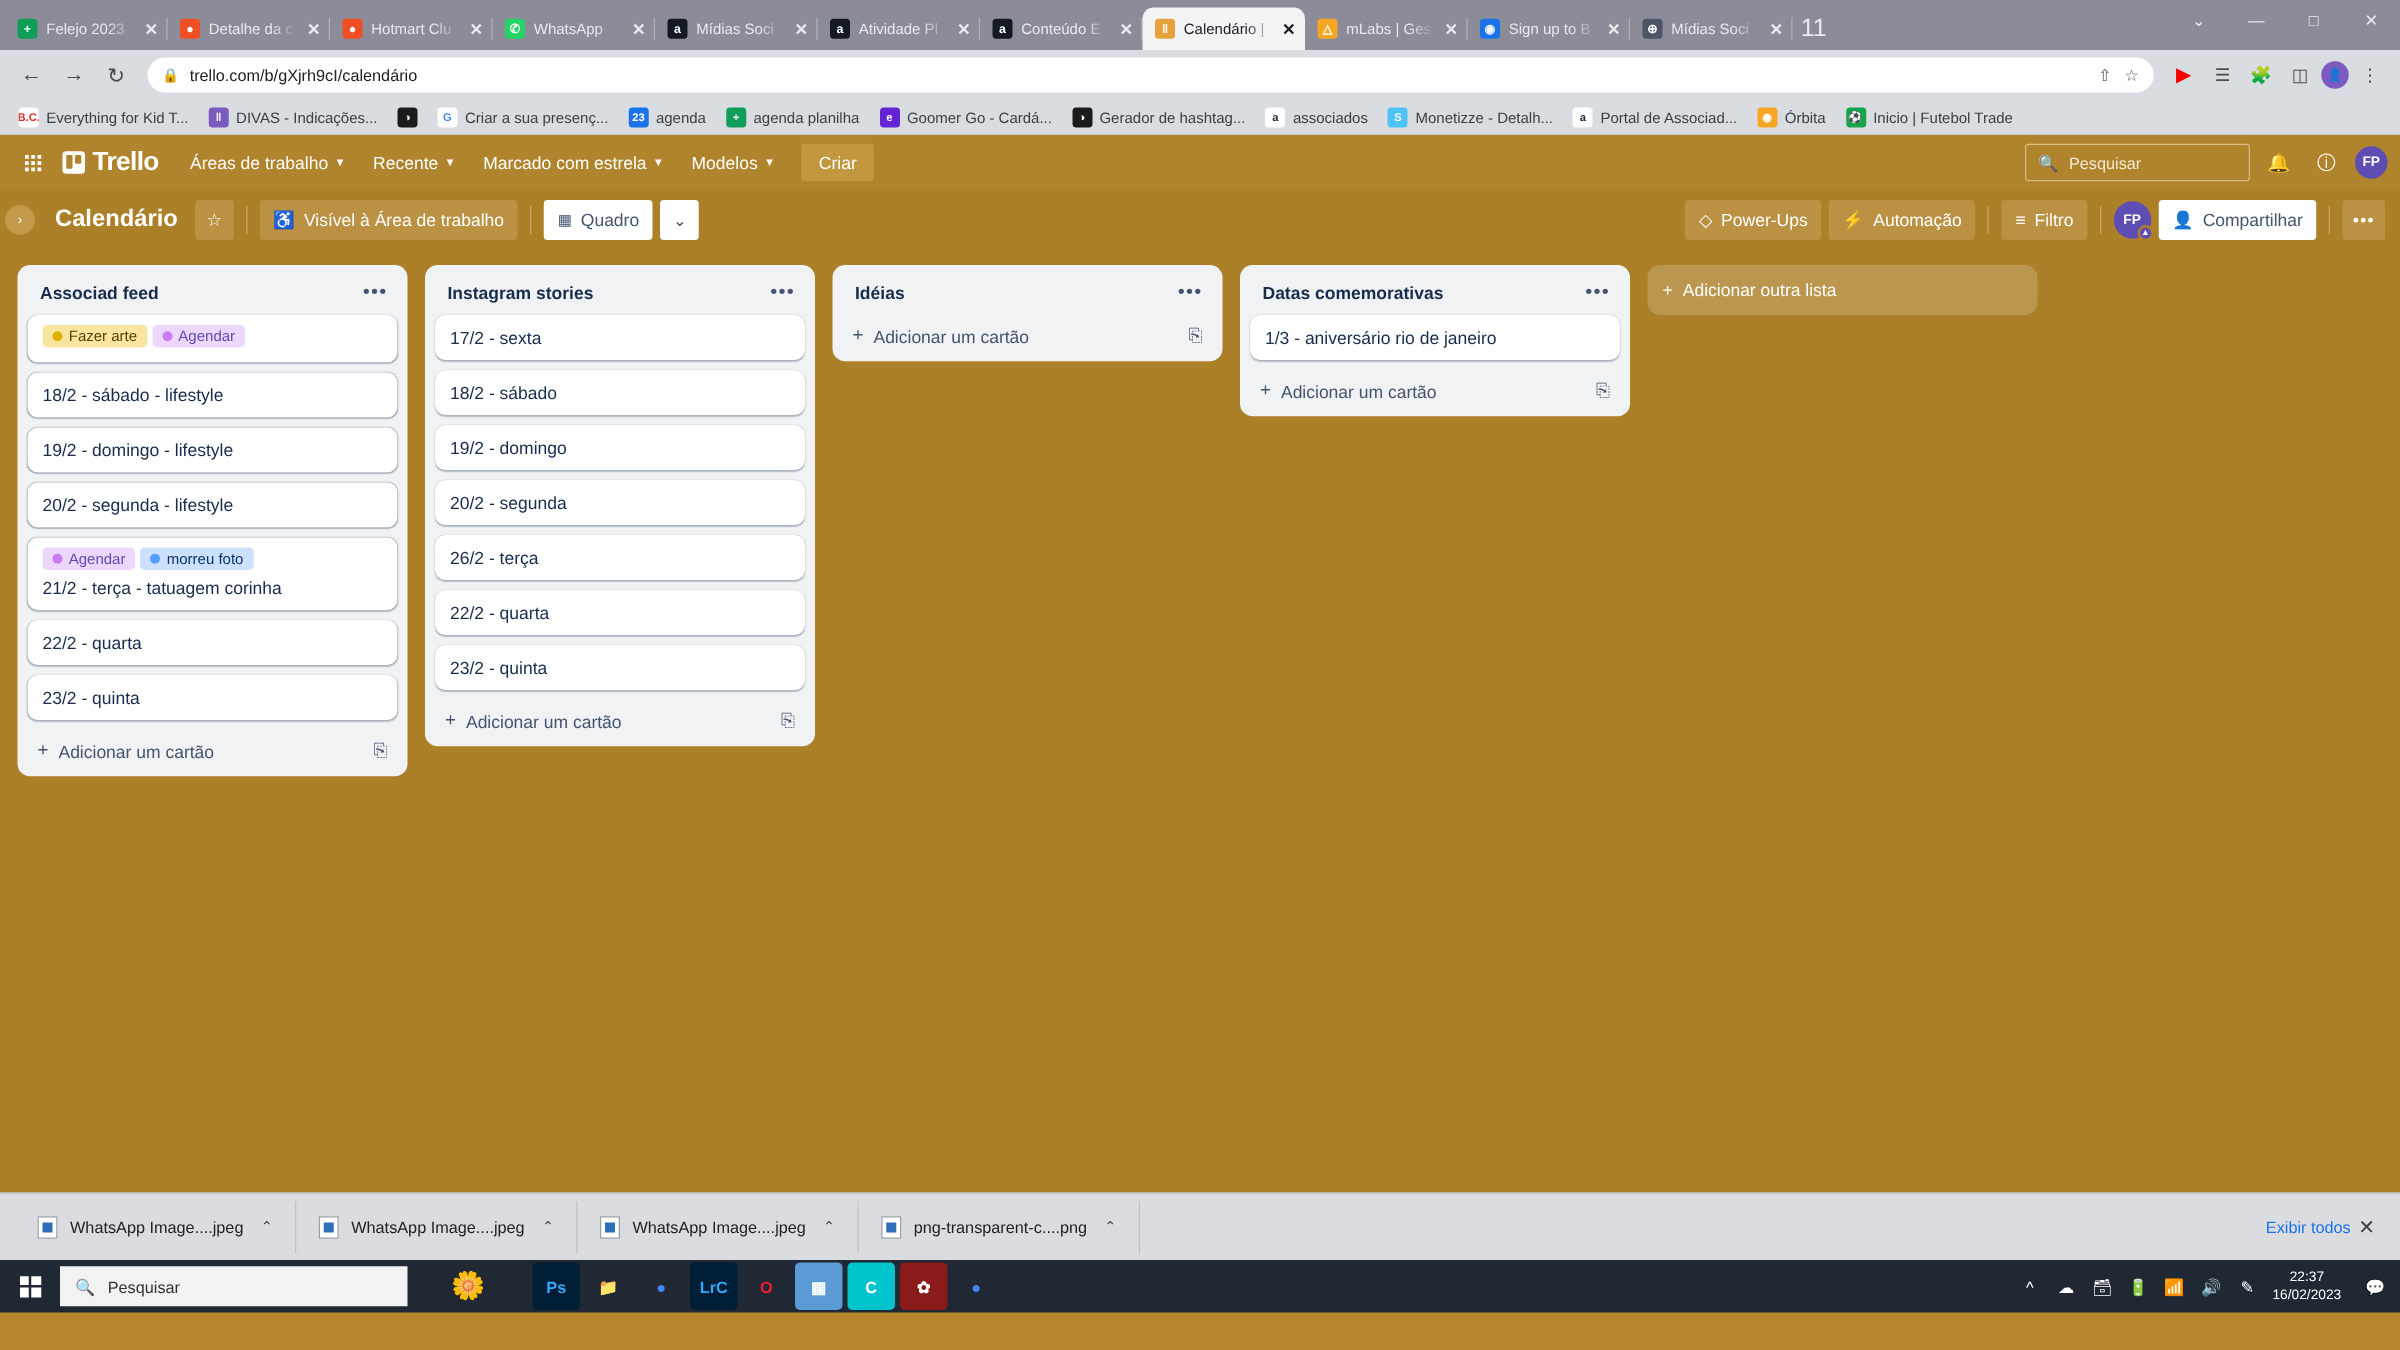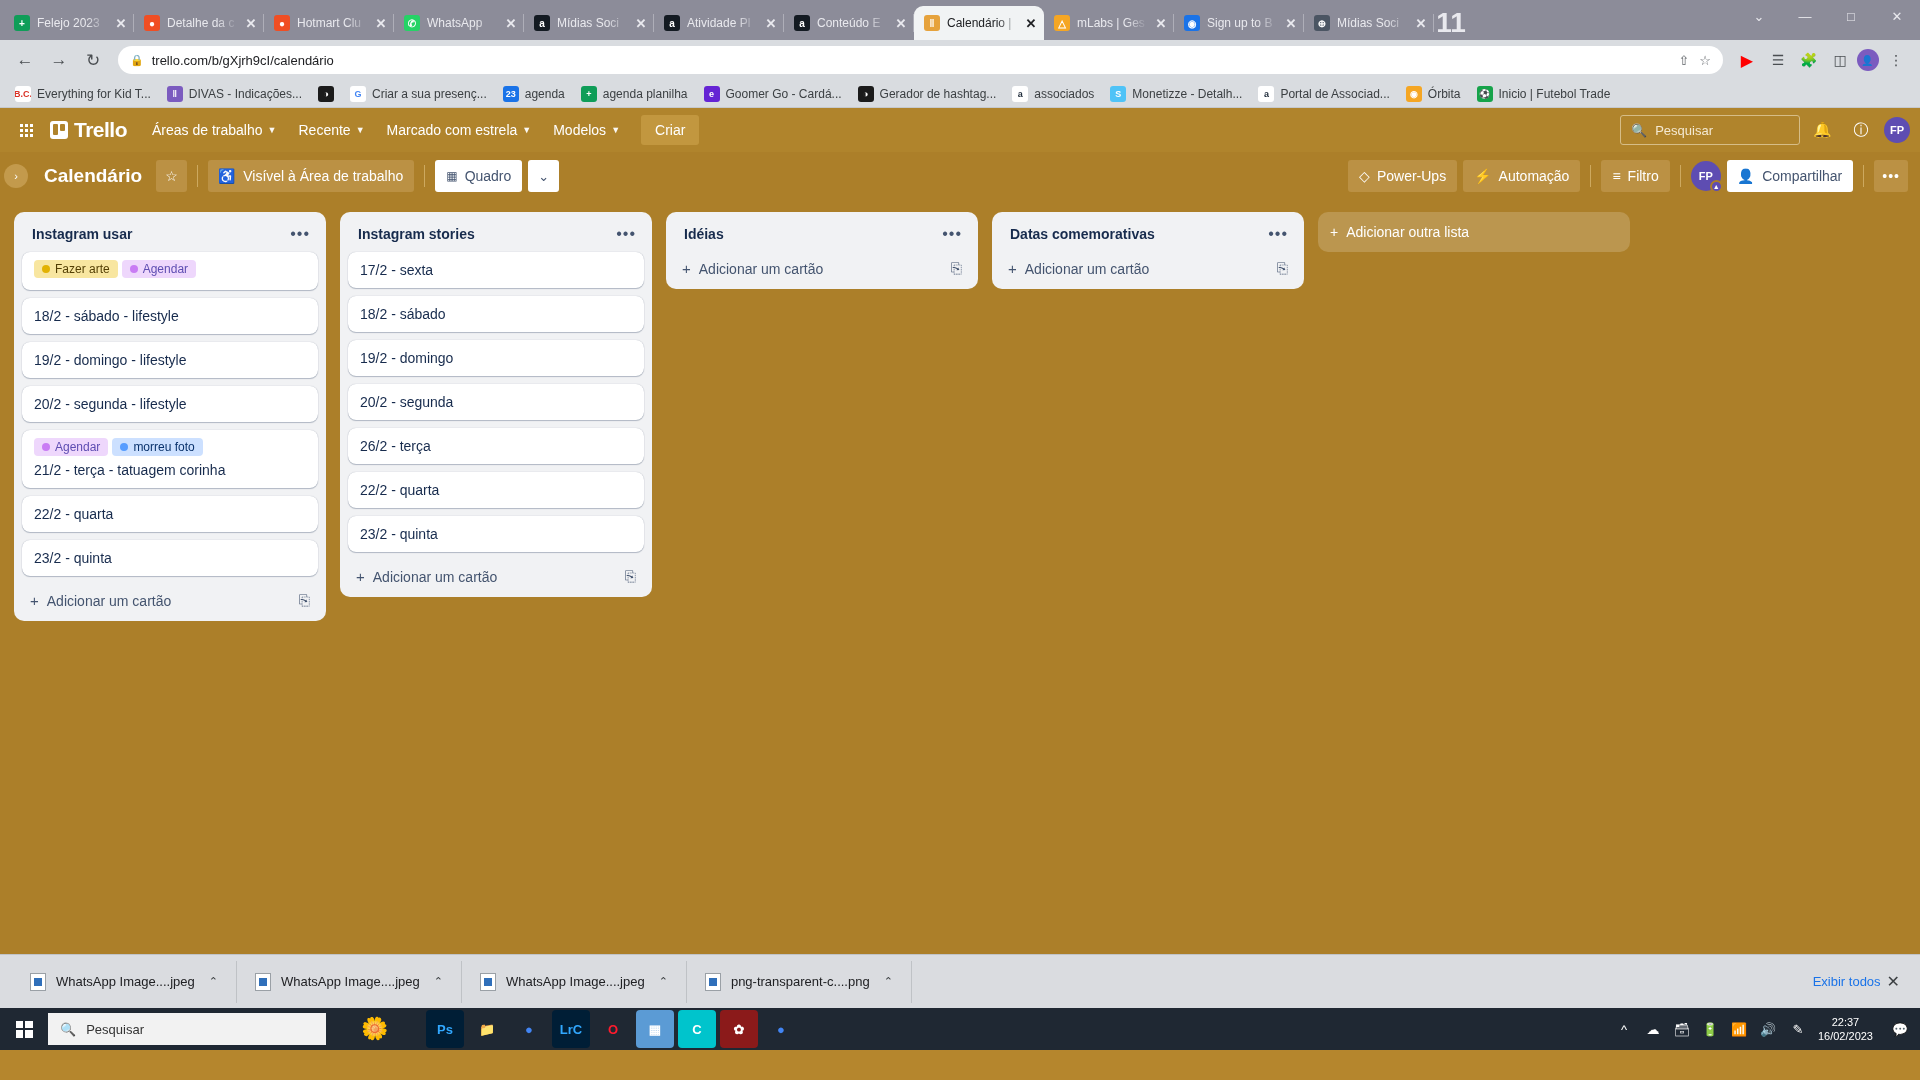--- a/index.html
+++ b/index.html
@@ -61,21 +61,21 @@
   .tab .tabclose {
     font-size: 13px;
     font-weight: bold;
     flex: 0 0 12px;
     text-align: center;
     line-height: 1;
   }
   .newtab {
     width: 34px; height: 34px;
     display: flex; align-items: center; justify-content: center;
-    font-size: 28px; color: #e9e9ee; font-weight: 700;
+    font-size: 20px; color: #e9e9ee; font-weight: 400;
   }
   .winctl {
     margin-left: auto;
     display: flex;
     align-items: flex-start;
     height: 40px;
   }
   .winctl > div {
     width: 46px; height: 32px;
     display: flex; align-items: center; justify-content: center;
@@ -668,21 +668,21 @@
       <span>Compartilhar</span>
     </div>
     <div class="bh-divider"></div>
     <div class="bh-btn" style="padding:0 8px;letter-spacing:1px;">•••</div>
   </div>
 </div>
 
 <div class="board-canvas" id="board-canvas">
     <div class="list">
       <div class="list-header">
-        <span class="list-title">Instagram usar</span>
+        <span class="list-title">Associad feed</span>
         <span class="list-menu">•••</span>
       </div>
       <div class="card">
         <div class="labels">
           <span class="label" style="background:#f8e6a0;color:#533f04">
             <span class="dot" style="background:#e2b203"></span>
             <span>Fazer arte</span>
           </span>
           <span class="label" style="background:#eed7fc;color:#5e4db2">
             <span class="dot" style="background:#c97cf4"></span>
@@ -764,20 +764,23 @@
       <div class="add-card-row">
         <span class="plus">+</span>
         <span>Adicionar um cartão</span>
         <span class="tmpl">⎘</span>
       </div>
     </div>
     <div class="list">
       <div class="list-header">
         <span class="list-title">Datas comemorativas</span>
         <span class="list-menu">•••</span>
+      </div>
+      <div class="card">
+        <div>1/3 - aniversário rio de janeiro</div>
       </div>
       <div class="add-card-row">
         <span class="plus">+</span>
         <span>Adicionar um cartão</span>
         <span class="tmpl">⎘</span>
       </div>
     </div>
     <div class="add-list">
       <span>+</span>
       <span>Adicionar outra lista</span>

